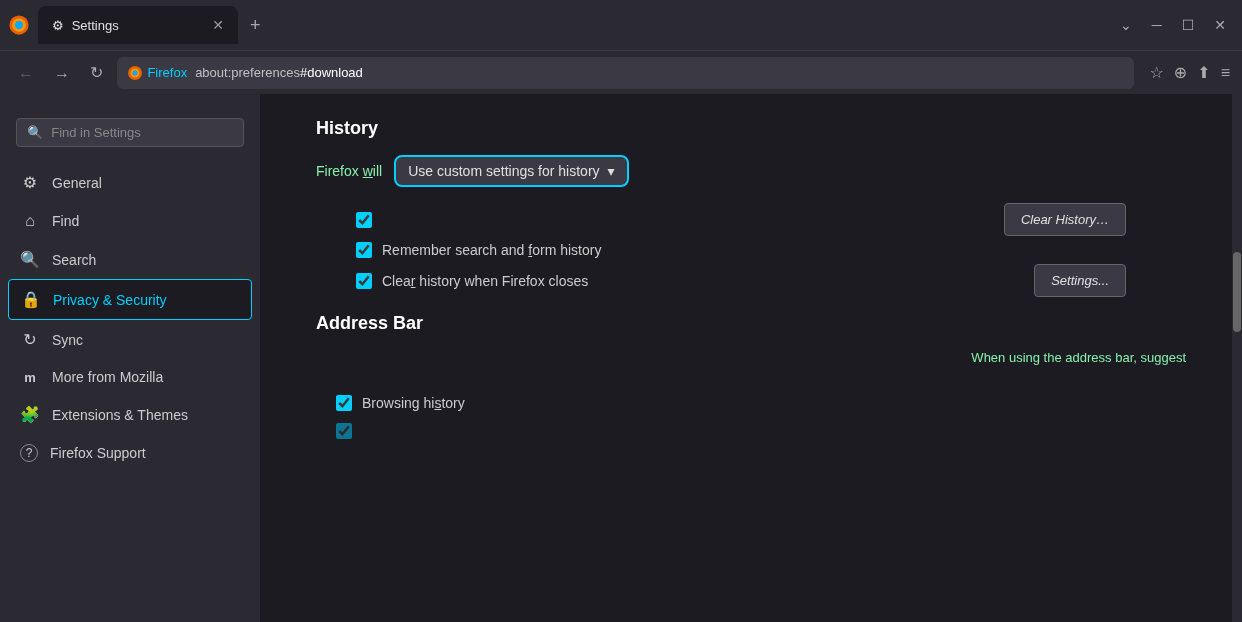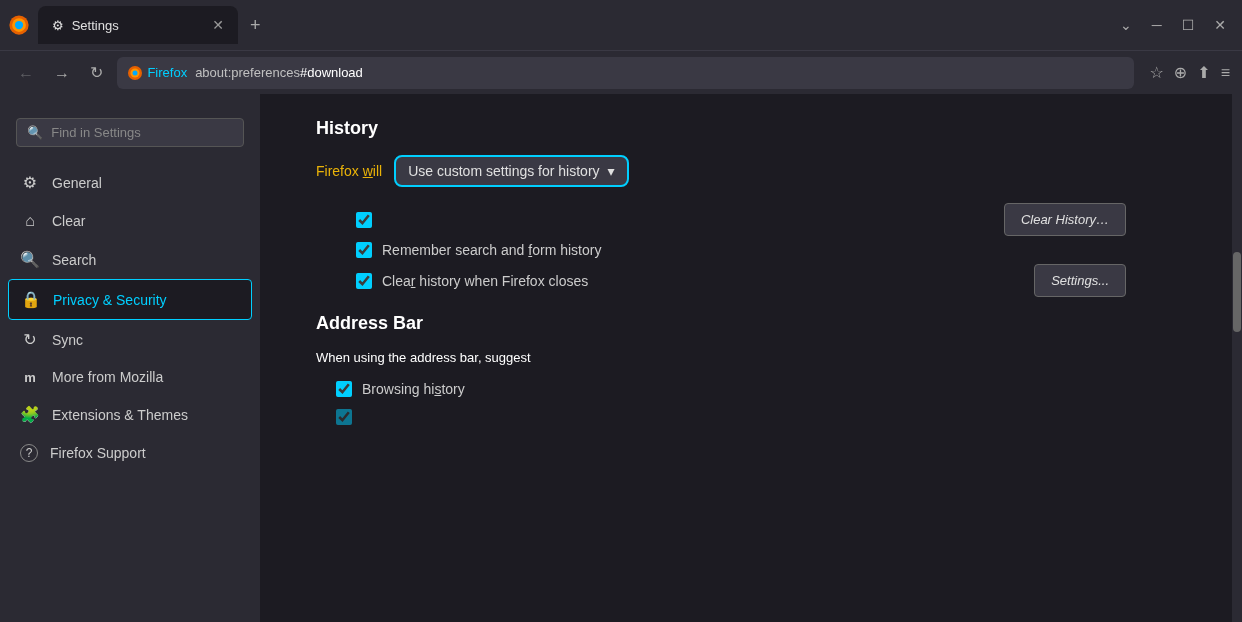--- a/index.html
+++ b/index.html
@@ -208,21 +208,21 @@
       margin-bottom: 16px;
     }
 
     .history-row {
       display: flex;
       align-items: center;
       gap: 12px;
       margin-bottom: 16px;
     }
     .history-label {
-      color: #eab308;
+      color: #86efac;
       font-size: 14px;
     }
     .history-label u { text-decoration: underline; }
 
     .custom-select {
       background: #3a3944;
       border: 2px solid #00cfff;
       border-radius: 8px;
       color: #e0e0e0;
       padding: 6px 12px;
@@ -257,23 +257,24 @@
 
     input[type="checkbox"] {
       width: 16px;
       height: 16px;
       accent-color: #00cfff;
       cursor: pointer;
     }
 
     .address-bar-section { margin-top: 16px; }
     .address-bar-subtitle {
-      color: #ffffff;
-      font-size: 13px;
-      margin-bottom: 10px;
+      color: #86efac;
+      font-size: 13px;
+      margin-bottom: 24px;
+      text-align: right;
     }
 
     .scrollbar-track {
       position: absolute;
       right: 0;
       top: 0;
       bottom: 0;
       width: 10px;
       background: #2b2a33;
     }
@@ -349,21 +350,21 @@
       <span>🔍</span>
       <input type="text" placeholder="Find in Settings" style="">
     </div>
 
     <div class="sidebar-item">
       <span class="sidebar-icon">⚙</span>
       <span>General</span>
     </div>
     <div class="sidebar-item">
       <span class="sidebar-icon">⌂</span>
-      <span>Clear</span>
+      <span>Find</span>
     </div>
     <div class="sidebar-item">
       <span class="sidebar-icon">🔍</span>
       <span>Search</span>
     </div>
     <div class="sidebar-item active">
       <span class="sidebar-icon">🔒</span>
       <span>Privacy &amp; Security</span>
     </div>
     <div class="sidebar-item">

